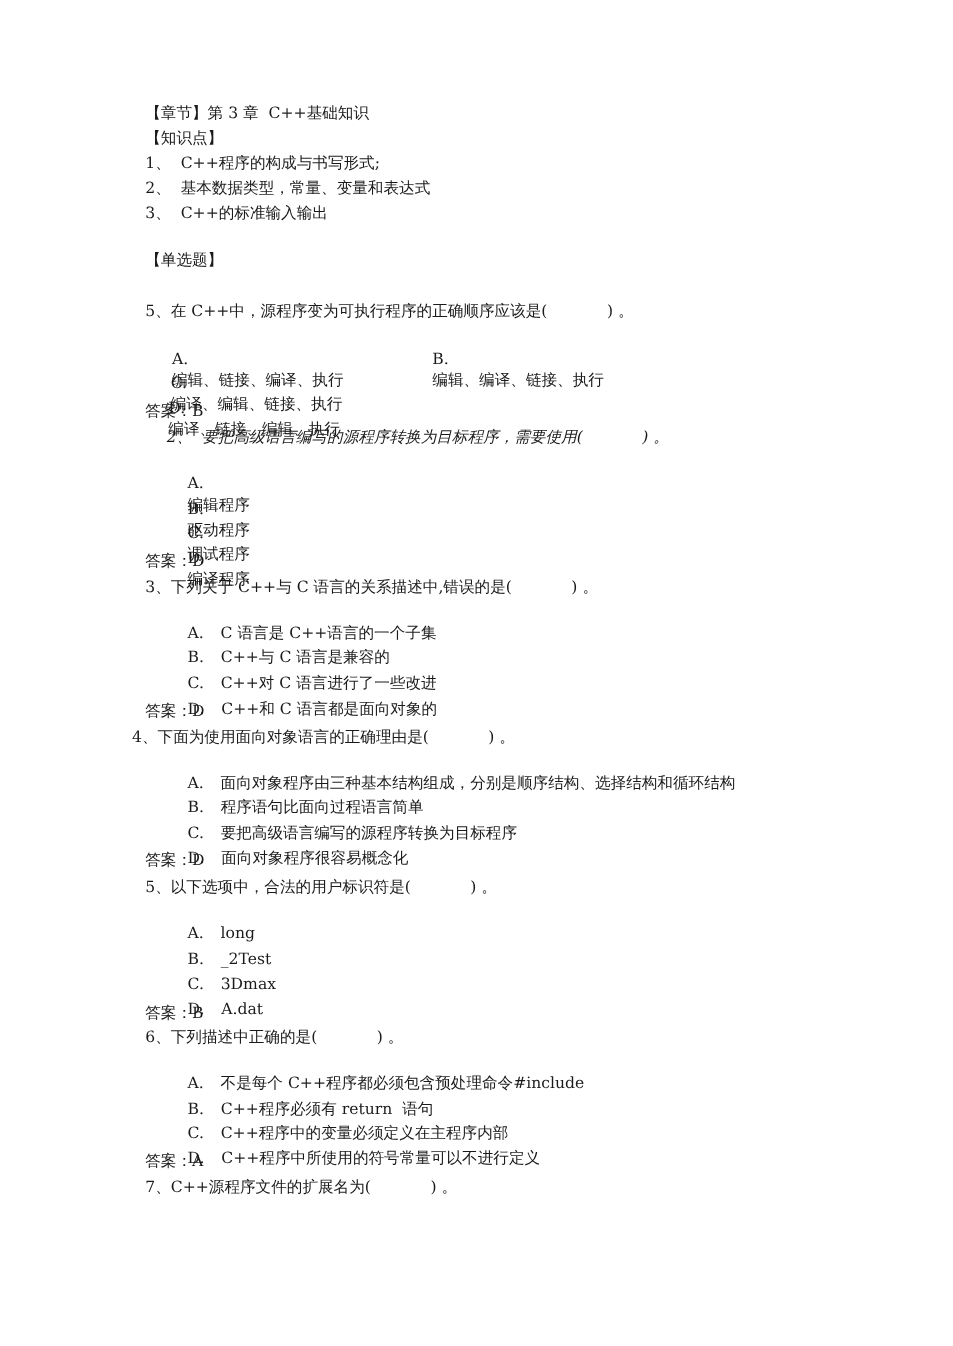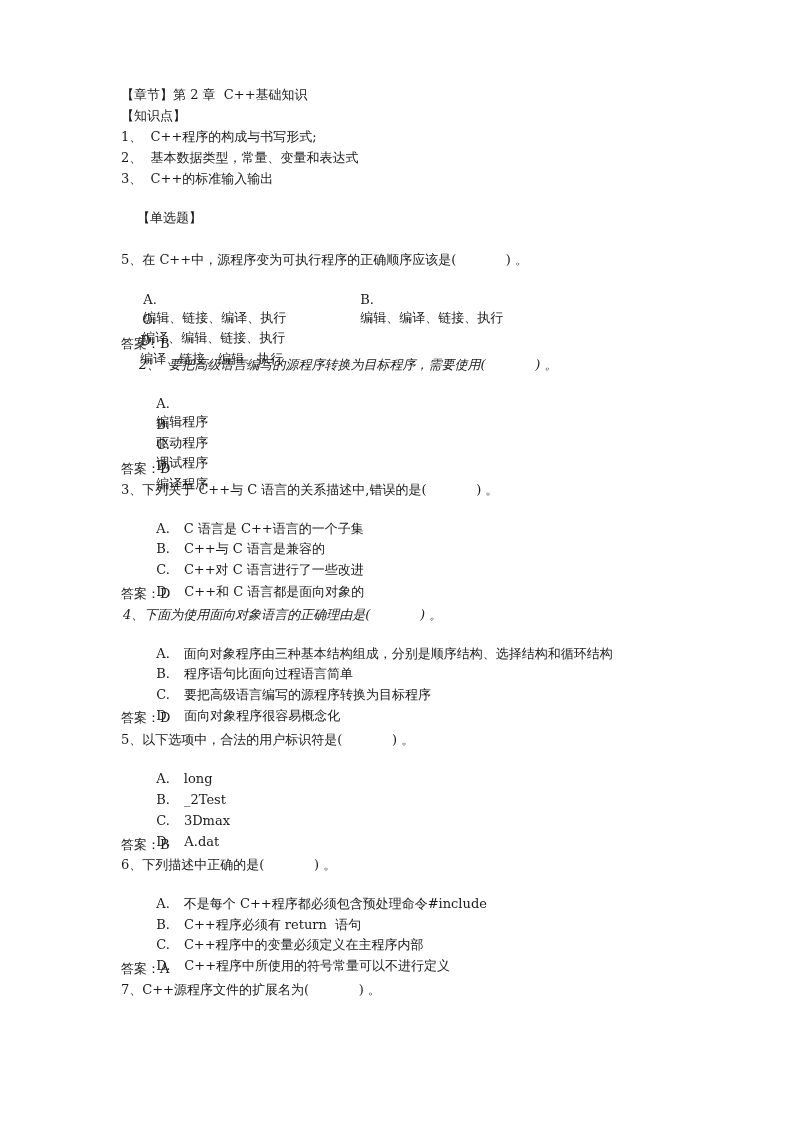--- a/index.html
+++ b/index.html
@@ -14,26 +14,26 @@
     white-space: pre;
     line-height: 18px;
     height: 18px;
   }
   .opt-label { display: inline-block; }
   .opt-gap { display: inline-block; width: 14px; }
 </style>
 </head>
 <body>
 
-<div class="line" style="left:121px; top:86px;">【章节】第 2 章  C++基础知识</div>
+<div class="line" style="left:121px; top:86px;">【章节】第 3 章  C++基础知识</div>
 <div class="line" style="left:121px; top:107px;">【知识点】</div>
 <div class="line" style="left:121px; top:128px;">1、  C++程序的构成与书写形式;</div>
 <div class="line" style="left:121px; top:149px;">2、  基本数据类型，常量、变量和表达式</div>
 <div class="line" style="left:121px; top:170px;">3、  C++的标准输入输出</div>
-<div class="line" style="left:137px; top:209px;">【单选题】</div>
+<div class="line" style="left:121px; top:209px;">【单选题】</div>
 
 <div class="line" style="left:121px; top:251px;">5、在 C++中，源程序变为可执行程序的正确顺序应该是(            ) 。</div>
 <div class="line" style="left:135px; top:273px;">
   <span class="opt-label">A.</span>
   <span>编辑、链接、编译、执行</span>
 </div>
 <div class="line" style="left:352px; top:273px;">
   <span class="opt-label">B.</span>
   <span>编辑、编译、链接、执行</span>
 </div>
@@ -74,21 +74,21 @@
   <span class="opt-label">B.</span><span class="opt-gap"></span><span>C++与 C 语言是兼容的</span>
 </div>
 <div class="line" style="left:148px; top:543px;">
   <span class="opt-label">C.</span><span class="opt-gap"></span><span>C++对 C 语言进行了一些改进</span>
 </div>
 <div class="line" style="left:148px; top:565px;">
   <span class="opt-label">D.</span><span class="opt-gap"></span><span>C++和 C 语言都是面向对象的</span>
 </div>
 <div class="line" style="left:121px; top:585px;">答案：D</div>
 
-<div class="line" style="left:123px; top:606px;font-style:italic;">4、下面为使用面向对象语言的正确理由是(            ) 。</div>
+<div class="line" style="left:110px; top:606px;">4、下面为使用面向对象语言的正确理由是(            ) 。</div>
 <div class="line" style="left:148px; top:627px;">
   <span class="opt-label">A.</span><span class="opt-gap"></span><span>面向对象程序由三种基本结构组成，分别是顺序结构、选择结构和循环结构</span>
 </div>
 <div class="line" style="left:148px; top:647px;">
   <span class="opt-label">B.</span><span class="opt-gap"></span><span>程序语句比面向过程语言简单</span>
 </div>
 <div class="line" style="left:148px; top:668px;">
   <span class="opt-label">C.</span><span class="opt-gap"></span><span>要把高级语言编写的源程序转换为目标程序</span>
 </div>
 <div class="line" style="left:148px; top:689px;">

